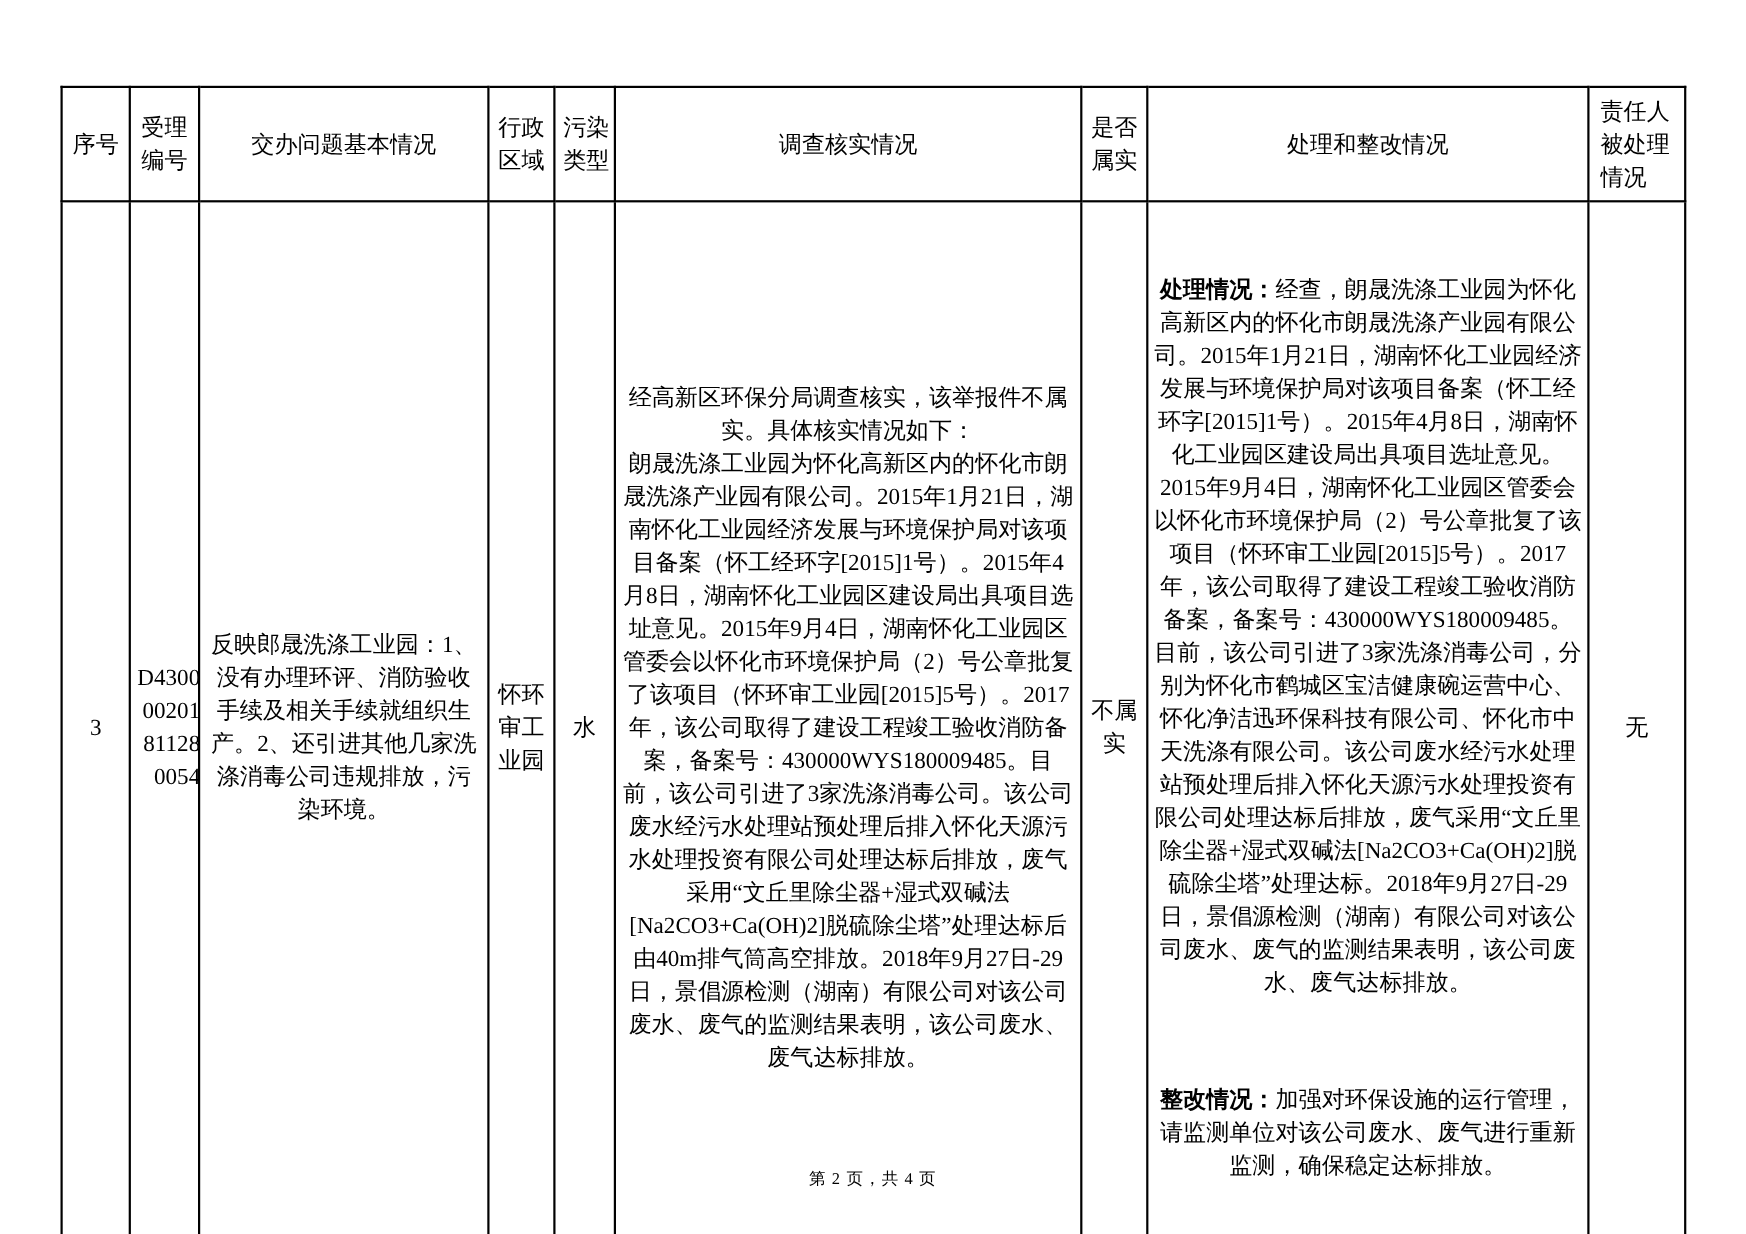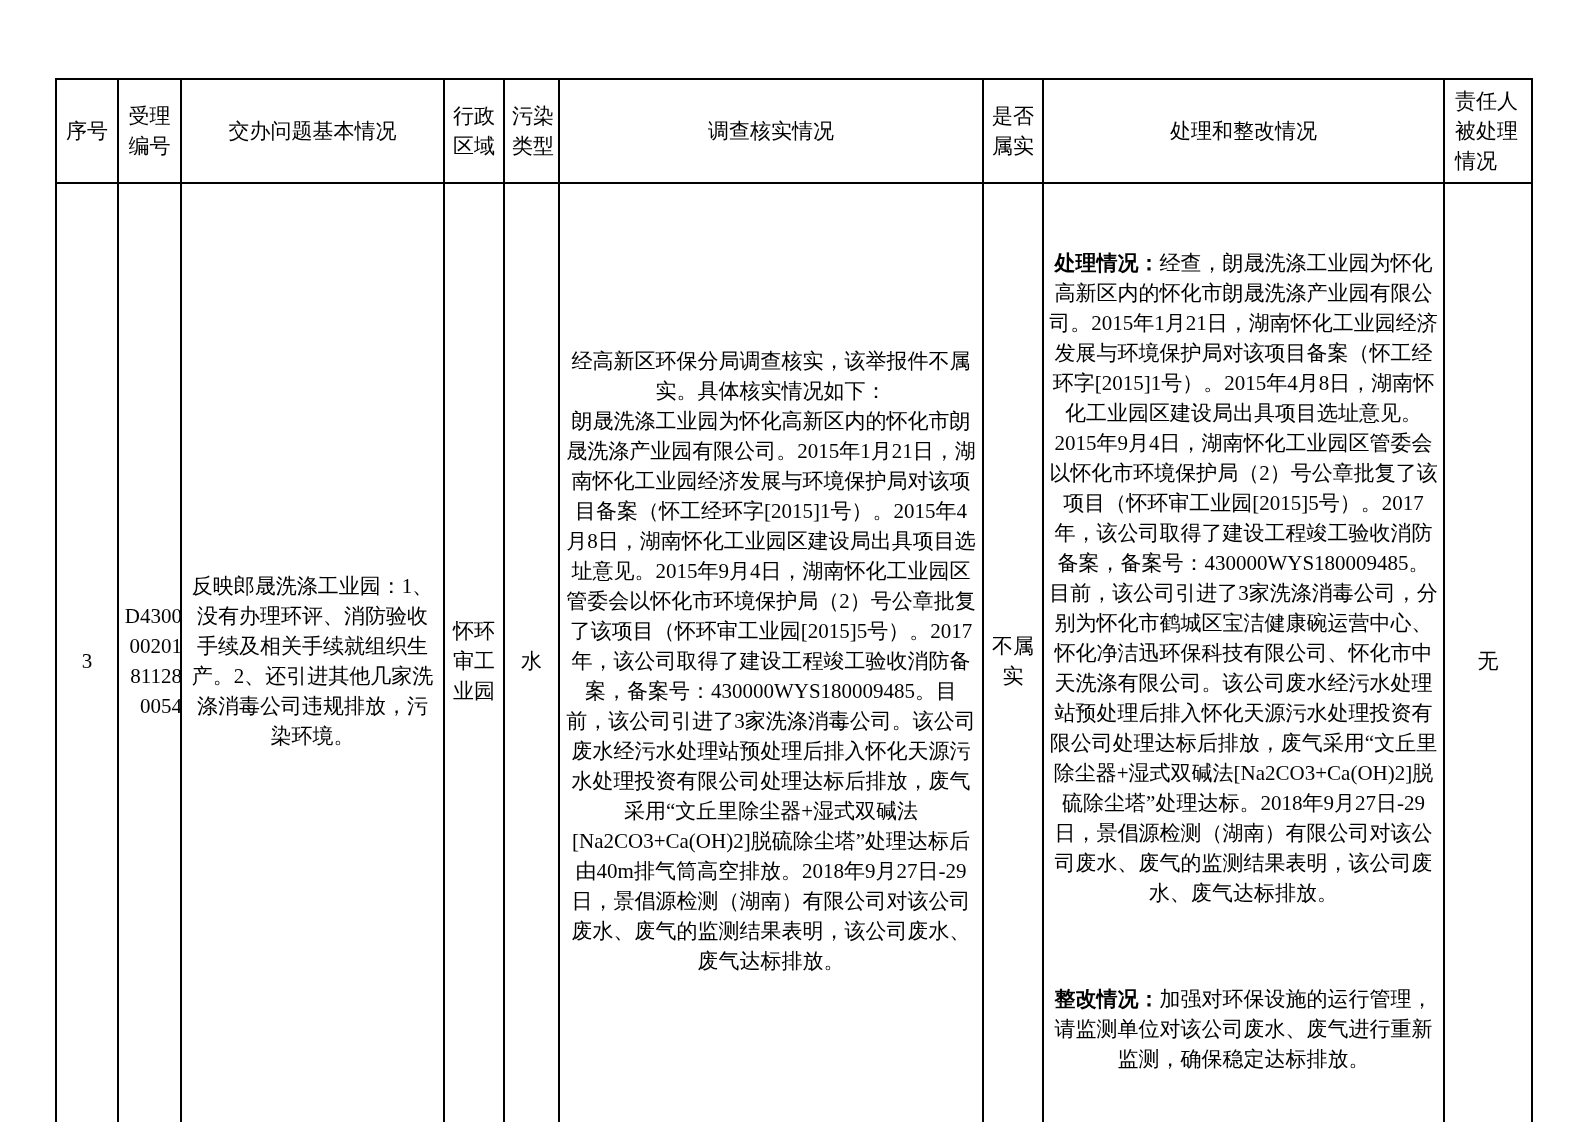--- a/index.html
+++ b/index.html
@@ -138,14 +138,15 @@
         </td>
         <td class="long">
           <div class="para"><b>处理情况：</b><span>经查，朗晟洗涤工业园为怀化高新区内的怀化市朗晟洗涤产业园有限公司。2015年1月21日，湖南怀化工业园经济发展与环境保护局对该项目备案（怀工经环字[2015]1号）。2015年4月8日，湖南怀化工业园区建设局出具项目选址意见。2015年9月4日，湖南怀化工业园区管委会以怀化市环境保护局（2）号公章批复了该项目（怀环审工业园[2015]5号）。2017年，该公司取得了建设工程竣工验收消防备案，备案号：430000WYS180009485。目前，该公司引进了3家洗涤消毒公司，分别为怀化市鹤城区宝洁健康碗运营中心、怀化净洁迅环保科技有限公司、怀化市中天洗涤有限公司。该公司废水经污水处理站预处理后排入怀化天源污水处理投资有限公司处理达标后排放，废气采用“文丘里除尘器+湿式双碱法[Na2CO3+Ca(OH)2]脱硫除尘塔”处理达标。2018年9月27日-29日，景倡源检测（湖南）有限公司对该公司废水、废气的监测结果表明，该公司废水、废气达标排放。</span></div>
           <div class="para"><b>整改情况：</b><span>加强对环保设施的运行管理，请监测单位对该公司废水、废气进行重新监测，确保稳定达标排放。</span></div>
         </td>
         <td>无</td>
       </tr>
     </tbody>
   </table>
 
+  <div class="footer">第 2 页，共 4 页</div>
 
 </div>
 
 </body></html>

